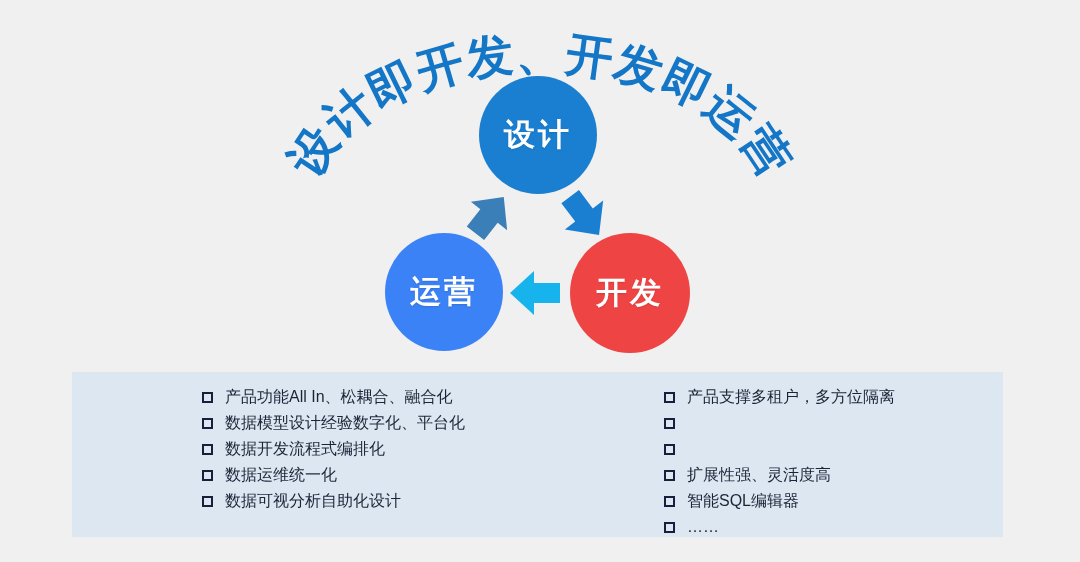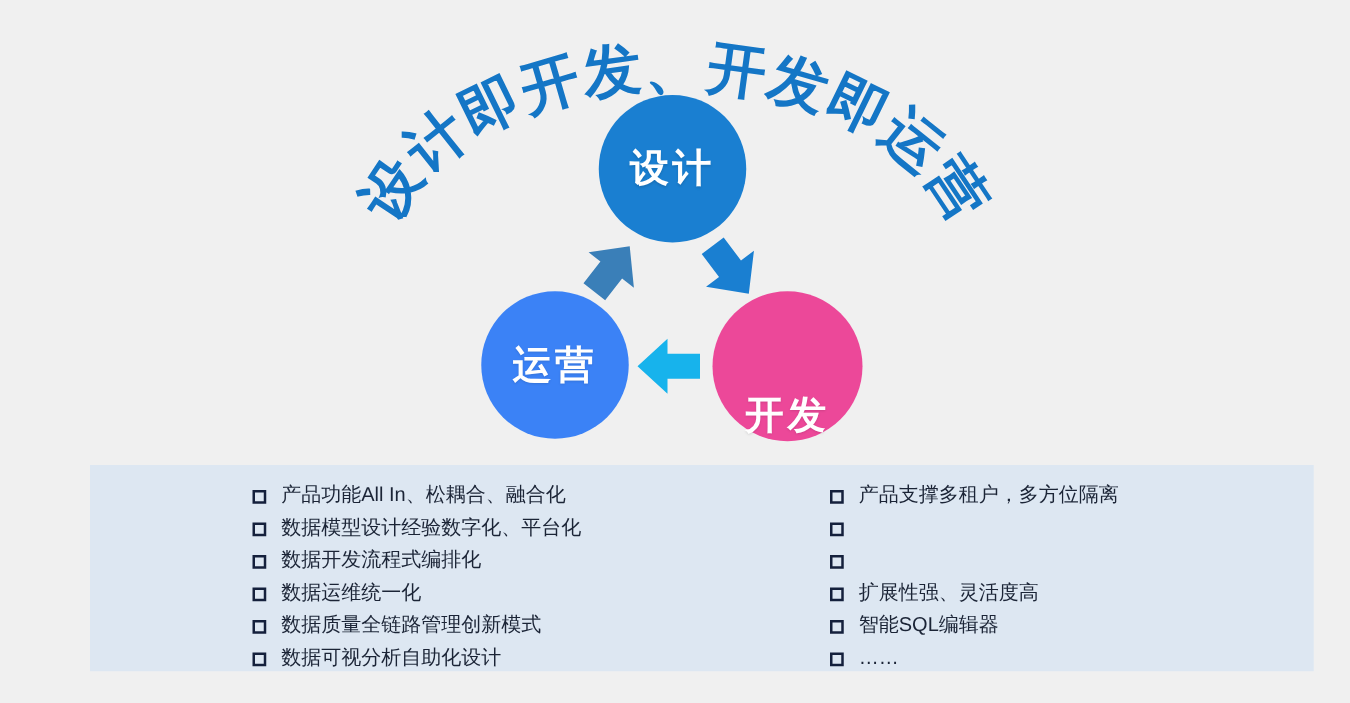--- a/index.html
+++ b/index.html
@@ -65,22 +65,21 @@
     top: 233px;
     width: 118px;
     height: 118px;
     background: #3b82f6;
   }
   #circle-dev {
     left: 570px;
     top: 233px;
     width: 120px;
     height: 120px;
-    background: #ec4899;
-    align-items: flex-end;
+    background: #ef4444;
   }
 
   
   .arrow {
     position: absolute;
     pointer-events: none;
   }
   #arrow-ops-to-design {
     left: 462px;
     top: 190px;
@@ -102,21 +101,20 @@
   .arrow svg { width: 100%; height: 100%; display: block; }
 
   
   #bullet-panel {
     position: absolute;
     left: 72px;
     top: 372px;
     width: 931px;
     height: 165px;
     background: #dde7f2;
-    padding-left: 48px;
   }
   #bullet-columns {
     position: absolute;
     left: 0;
     top: 0;
     width: 100%;
     height: 100%;
     display: flex;
   }
   .bullet-column {
@@ -212,24 +210,20 @@
         <div class="bullet-item">
           <span class="bullet-marker"></span>
           <span class="bullet-label">数据开发流程式编排化</span>
         </div>
         <div class="bullet-item">
           <span class="bullet-marker"></span>
           <span class="bullet-label">数据运维统一化</span>
         </div>
         <div class="bullet-item">
           <span class="bullet-marker"></span>
-          <span class="bullet-label">数据质量全链路管理创新模式</span>
-        </div>
-        <div class="bullet-item">
-          <span class="bullet-marker"></span>
           <span class="bullet-label">数据可视分析自助化设计</span>
         </div>
       </div>
 
       <div class="bullet-column" id="bullet-column-right">
         <div class="bullet-item">
           <span class="bullet-marker"></span>
           <span class="bullet-label">产品支撑多租户，多方位隔离</span>
         </div>
         <div class="bullet-item">

